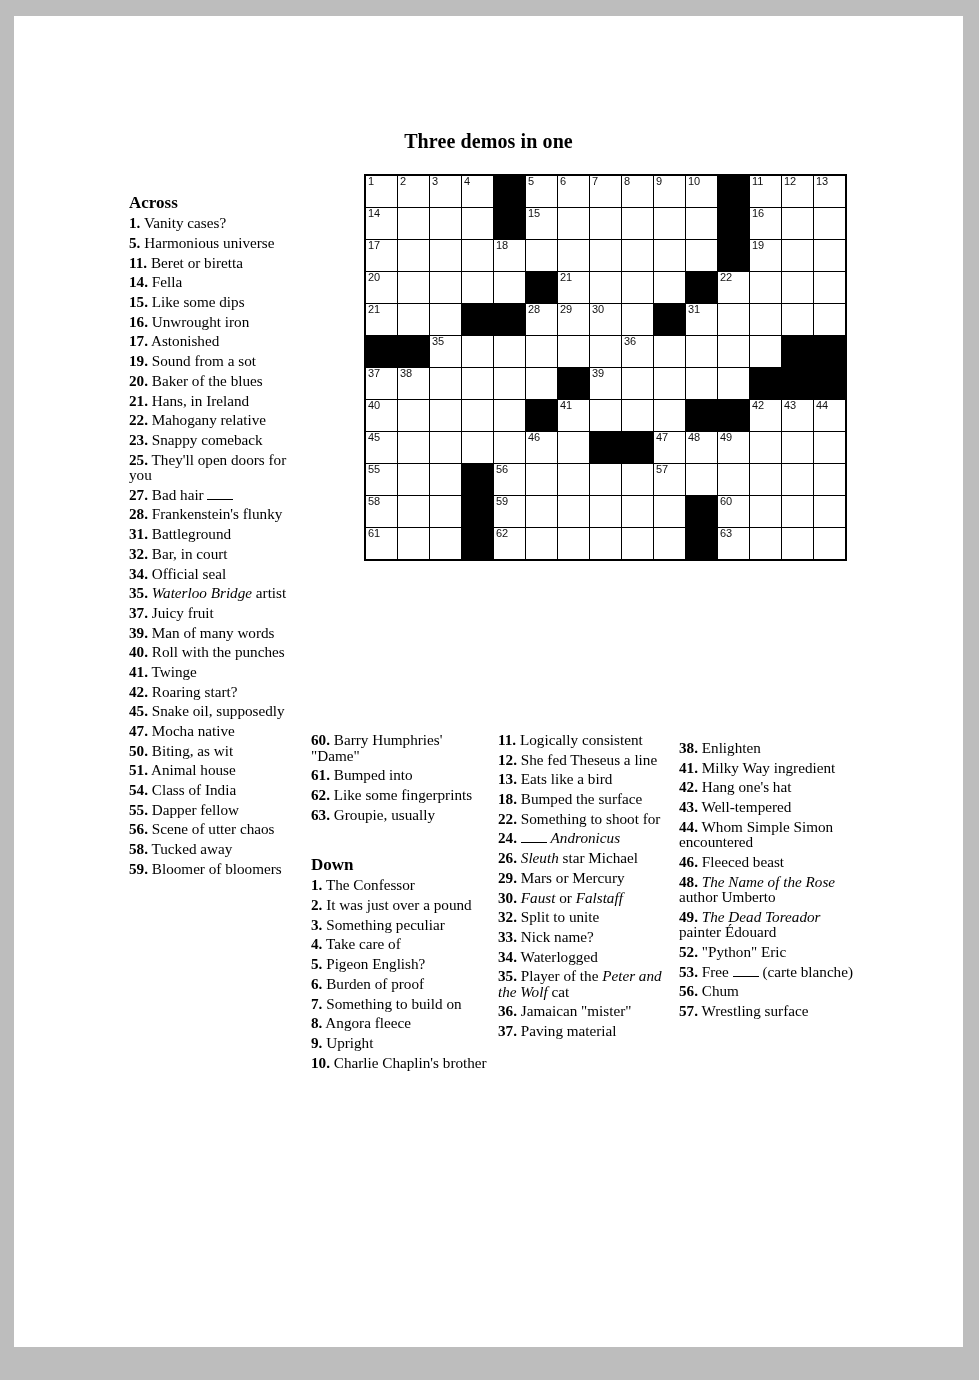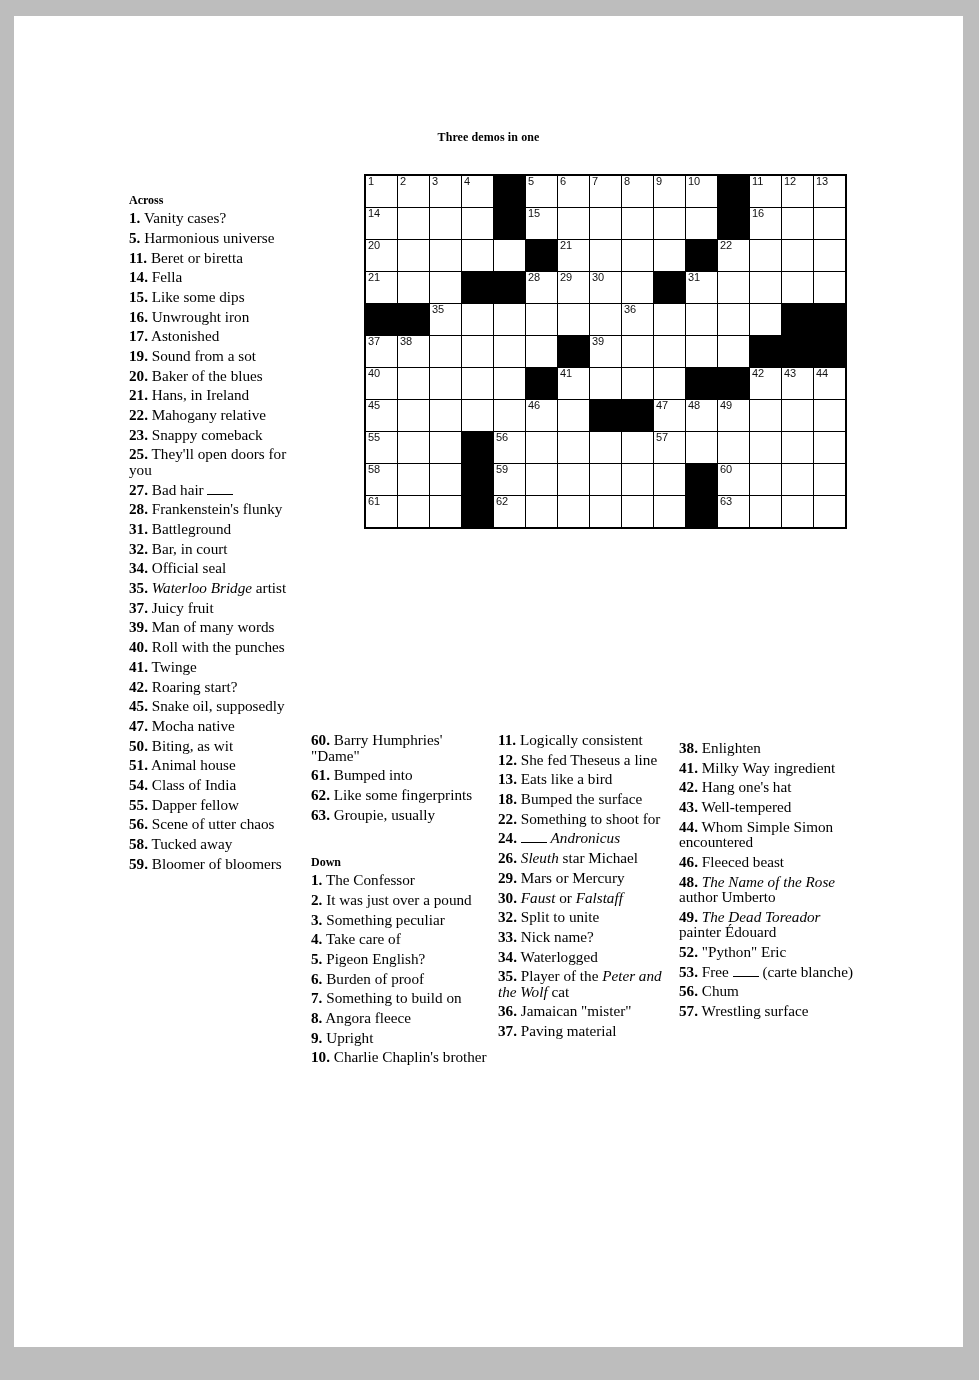--- a/index.html
+++ b/index.html
@@ -22,21 +22,21 @@
     background: #ffffff;
   }
 
   
   #puzzle-title {
     position: absolute;
     left: 0;
     top: 114px;
     width: 949px;
     text-align: center;
-    font-size: 12px;
+    font-size: 20px;
     font-weight: bold;
     letter-spacing: 0.1px;
     color: #000;
   }
 
   
   #grid-wrap {
     position: absolute;
     left: 350px;
     top: 158px;
@@ -75,21 +75,21 @@
     line-height: 1.02;
     color: #000;
   }
   #col-1 { left: 115px; top: 176px;  width: 180px; }
   #col-2 { left: 297px; top: 716px;  width: 180px; }
   #col-3 { left: 484px; top: 716px;  width: 178px; }
   #col-4 { left: 665px; top: 716px;  width: 185px; margin-top: 8px; }
 
   .section-head {
     font-weight: bold;
-    font-size: 12px;
+    font-size: 17px;
     margin: 0 0 4px 0;
     padding-top: 2px;
   }
   .section-head.spaced { margin-top: 32px; }
 
   .clue {
     margin: 0 0 4.2px 0;
     text-indent: 0;
   }
   .clue b {
@@ -171,20 +171,43 @@
               <span class="num">15</span>
             </td>
             <td></td>
             <td></td>
             <td></td>
             <td></td>
             <td></td>
             <td class="blk"></td>
             <td>
               <span class="num">16</span>
+            </td>
+            <td></td>
+            <td></td>
+          </tr>
+          <tr>
+            <td>
+              <span class="num">17</span>
+            </td>
+            <td></td>
+            <td></td>
+            <td></td>
+            <td>
+              <span class="num">18</span>
+            </td>
+            <td></td>
+            <td></td>
+            <td></td>
+            <td></td>
+            <td></td>
+            <td></td>
+            <td class="blk"></td>
+            <td>
+              <span class="num">19</span>
             </td>
             <td></td>
             <td></td>
           </tr>
           <tr>
             <td>
               <span class="num">20</span>
             </td>
             <td></td>
             <td></td>

